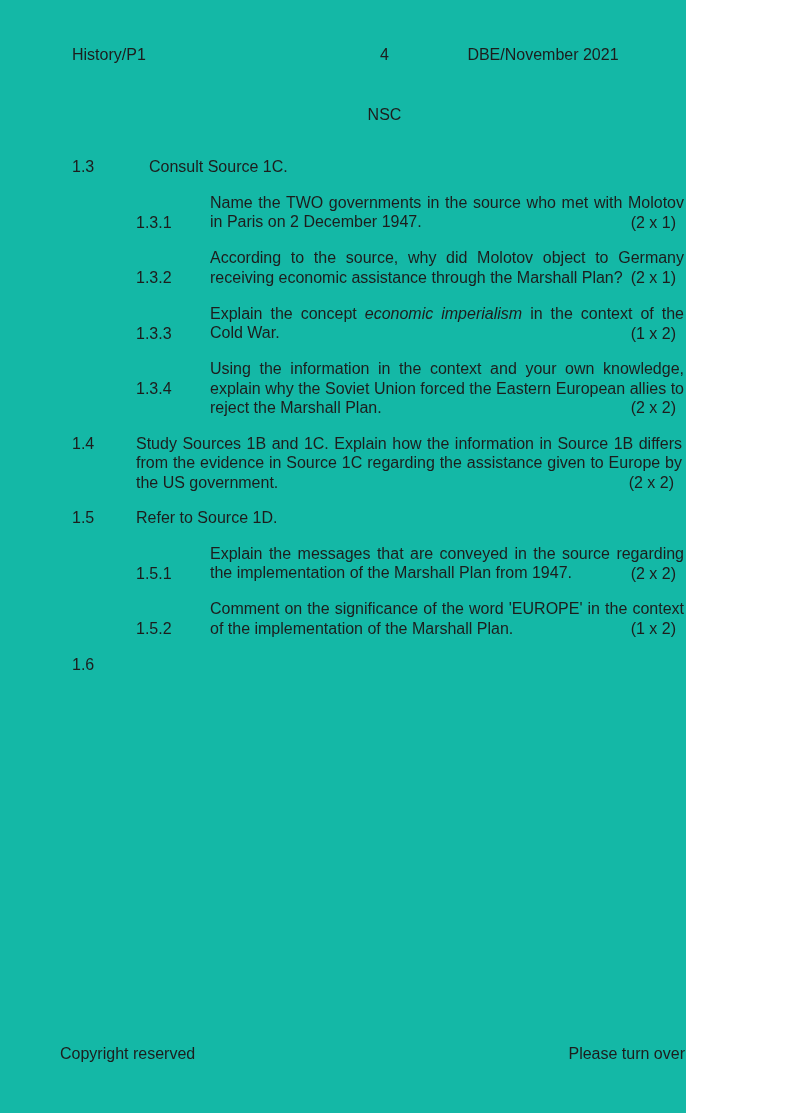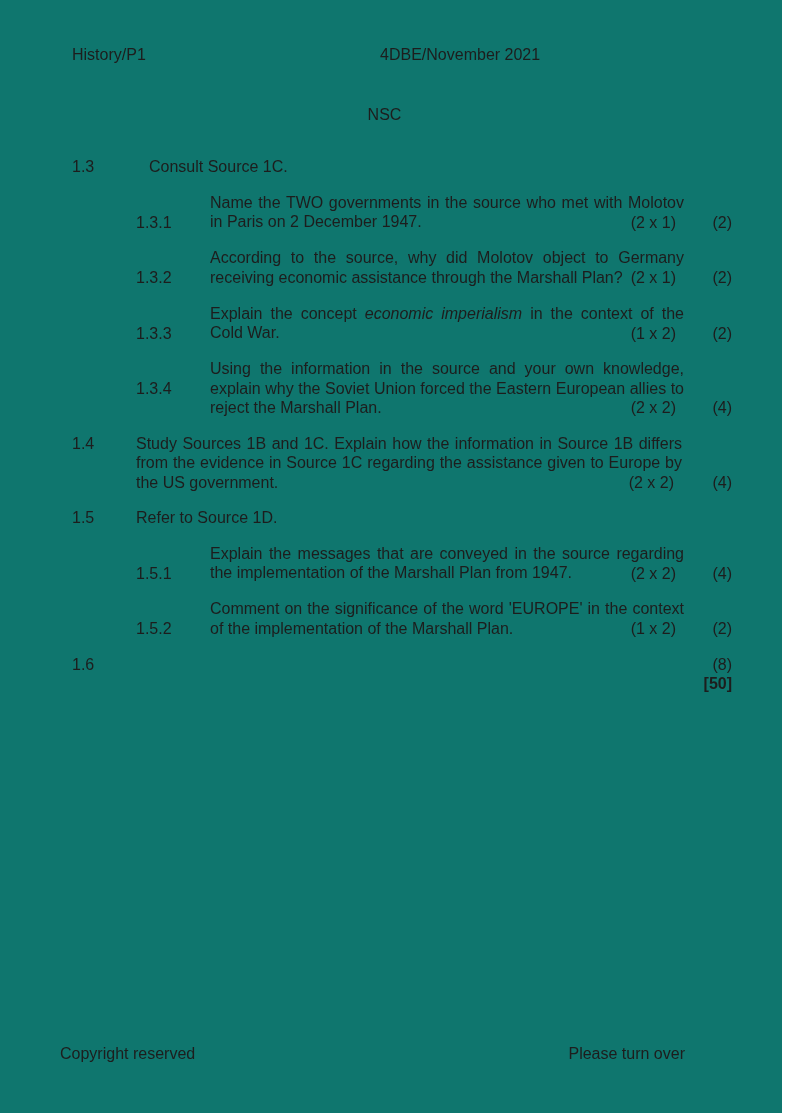--- a/index.html
+++ b/index.html
@@ -5,28 +5,28 @@
   * { box-sizing: border-box; }
   html, body { margin: 0; padding: 0; }
   body {
     width: 786px; height: 1113px;
     background: #ffffff;
     font-family: "Liberation Sans", "DejaVu Sans", sans-serif;
     font-size: 16px; line-height: 19.5px;
     color: #1d1d1d;
     -webkit-font-smoothing: antialiased;
   }
-  .page { position: relative; width: 782px; height: 1113px; overflow: hidden; background: #0f766e; }
+  .page { position: relative; width: 686px; height: 1113px; overflow: hidden; background: #14b8a6; }
   .content { position: absolute; left: 72px; top: 45px; width: 660px; }
 
   
   .header-line { display: flex; align-items: baseline; padding-right: 35px; }
   .header-left  { flex: 1; text-align: left; }
   .header-center{ flex: 0 0 auto; text-align: center; }
-  .header-right { flex: 1; text-align: left; }
+  .header-right { flex: 1; text-align: center; }
   .header-line2 { text-align: center; padding-right: 35px; margin-top: 40px; }
 
   
   .questions { margin-top: 33px; }
   .q-row { display: flex; margin-top: 16px; }
   .q-row.first { margin-top: 0; gap: 13px; }
   .col-num1 { width: 64px; flex: 0 0 64px; }
   .col-num2 { width: 74px; flex: 0 0 74px; margin-top: 20px; }
   .q-text {
     text-align: justify;
@@ -93,21 +93,21 @@
       <div class="q-row">
         <div class="col-num1"></div>
         <div class="col-num2">1.3.3</div>
         <div class="q-text lvl2"><span>Explain the concept </span><span class="italic">economic imperialism</span><span> in the context of the Cold War.</span><span class="calc">(1 x 2)</span></div>
         <div class="col-marks">(2)</div>
       </div>
 
       <div class="q-row">
         <div class="col-num1"></div>
         <div class="col-num2">1.3.4</div>
-        <div class="q-text lvl2"><span>Using the information in the source and your own knowledge, explain why the Soviet Union forced the Eastern European allies to reject the Marshall Plan.</span><span class="calc">(2 x 2)</span></div>
+        <div class="q-text lvl2"><span>Using the information in the context and your own knowledge, explain why the Soviet Union forced the Eastern European allies to reject the Marshall Plan.</span><span class="calc">(2 x 2)</span></div>
         <div class="col-marks">(4)</div>
       </div>
 
       <div class="q-row">
         <div class="col-num1">1.4</div>
         <div class="q-text lvl1"><span>Study Sources 1B and 1C. Explain how the information in Source 1B differs from the evidence in Source 1C regarding the assistance given to Europe by the US government.</span><span class="calc">(2 x 2)</span></div>
         <div class="col-marks">(4)</div>
       </div>
 
       <div class="q-row">

